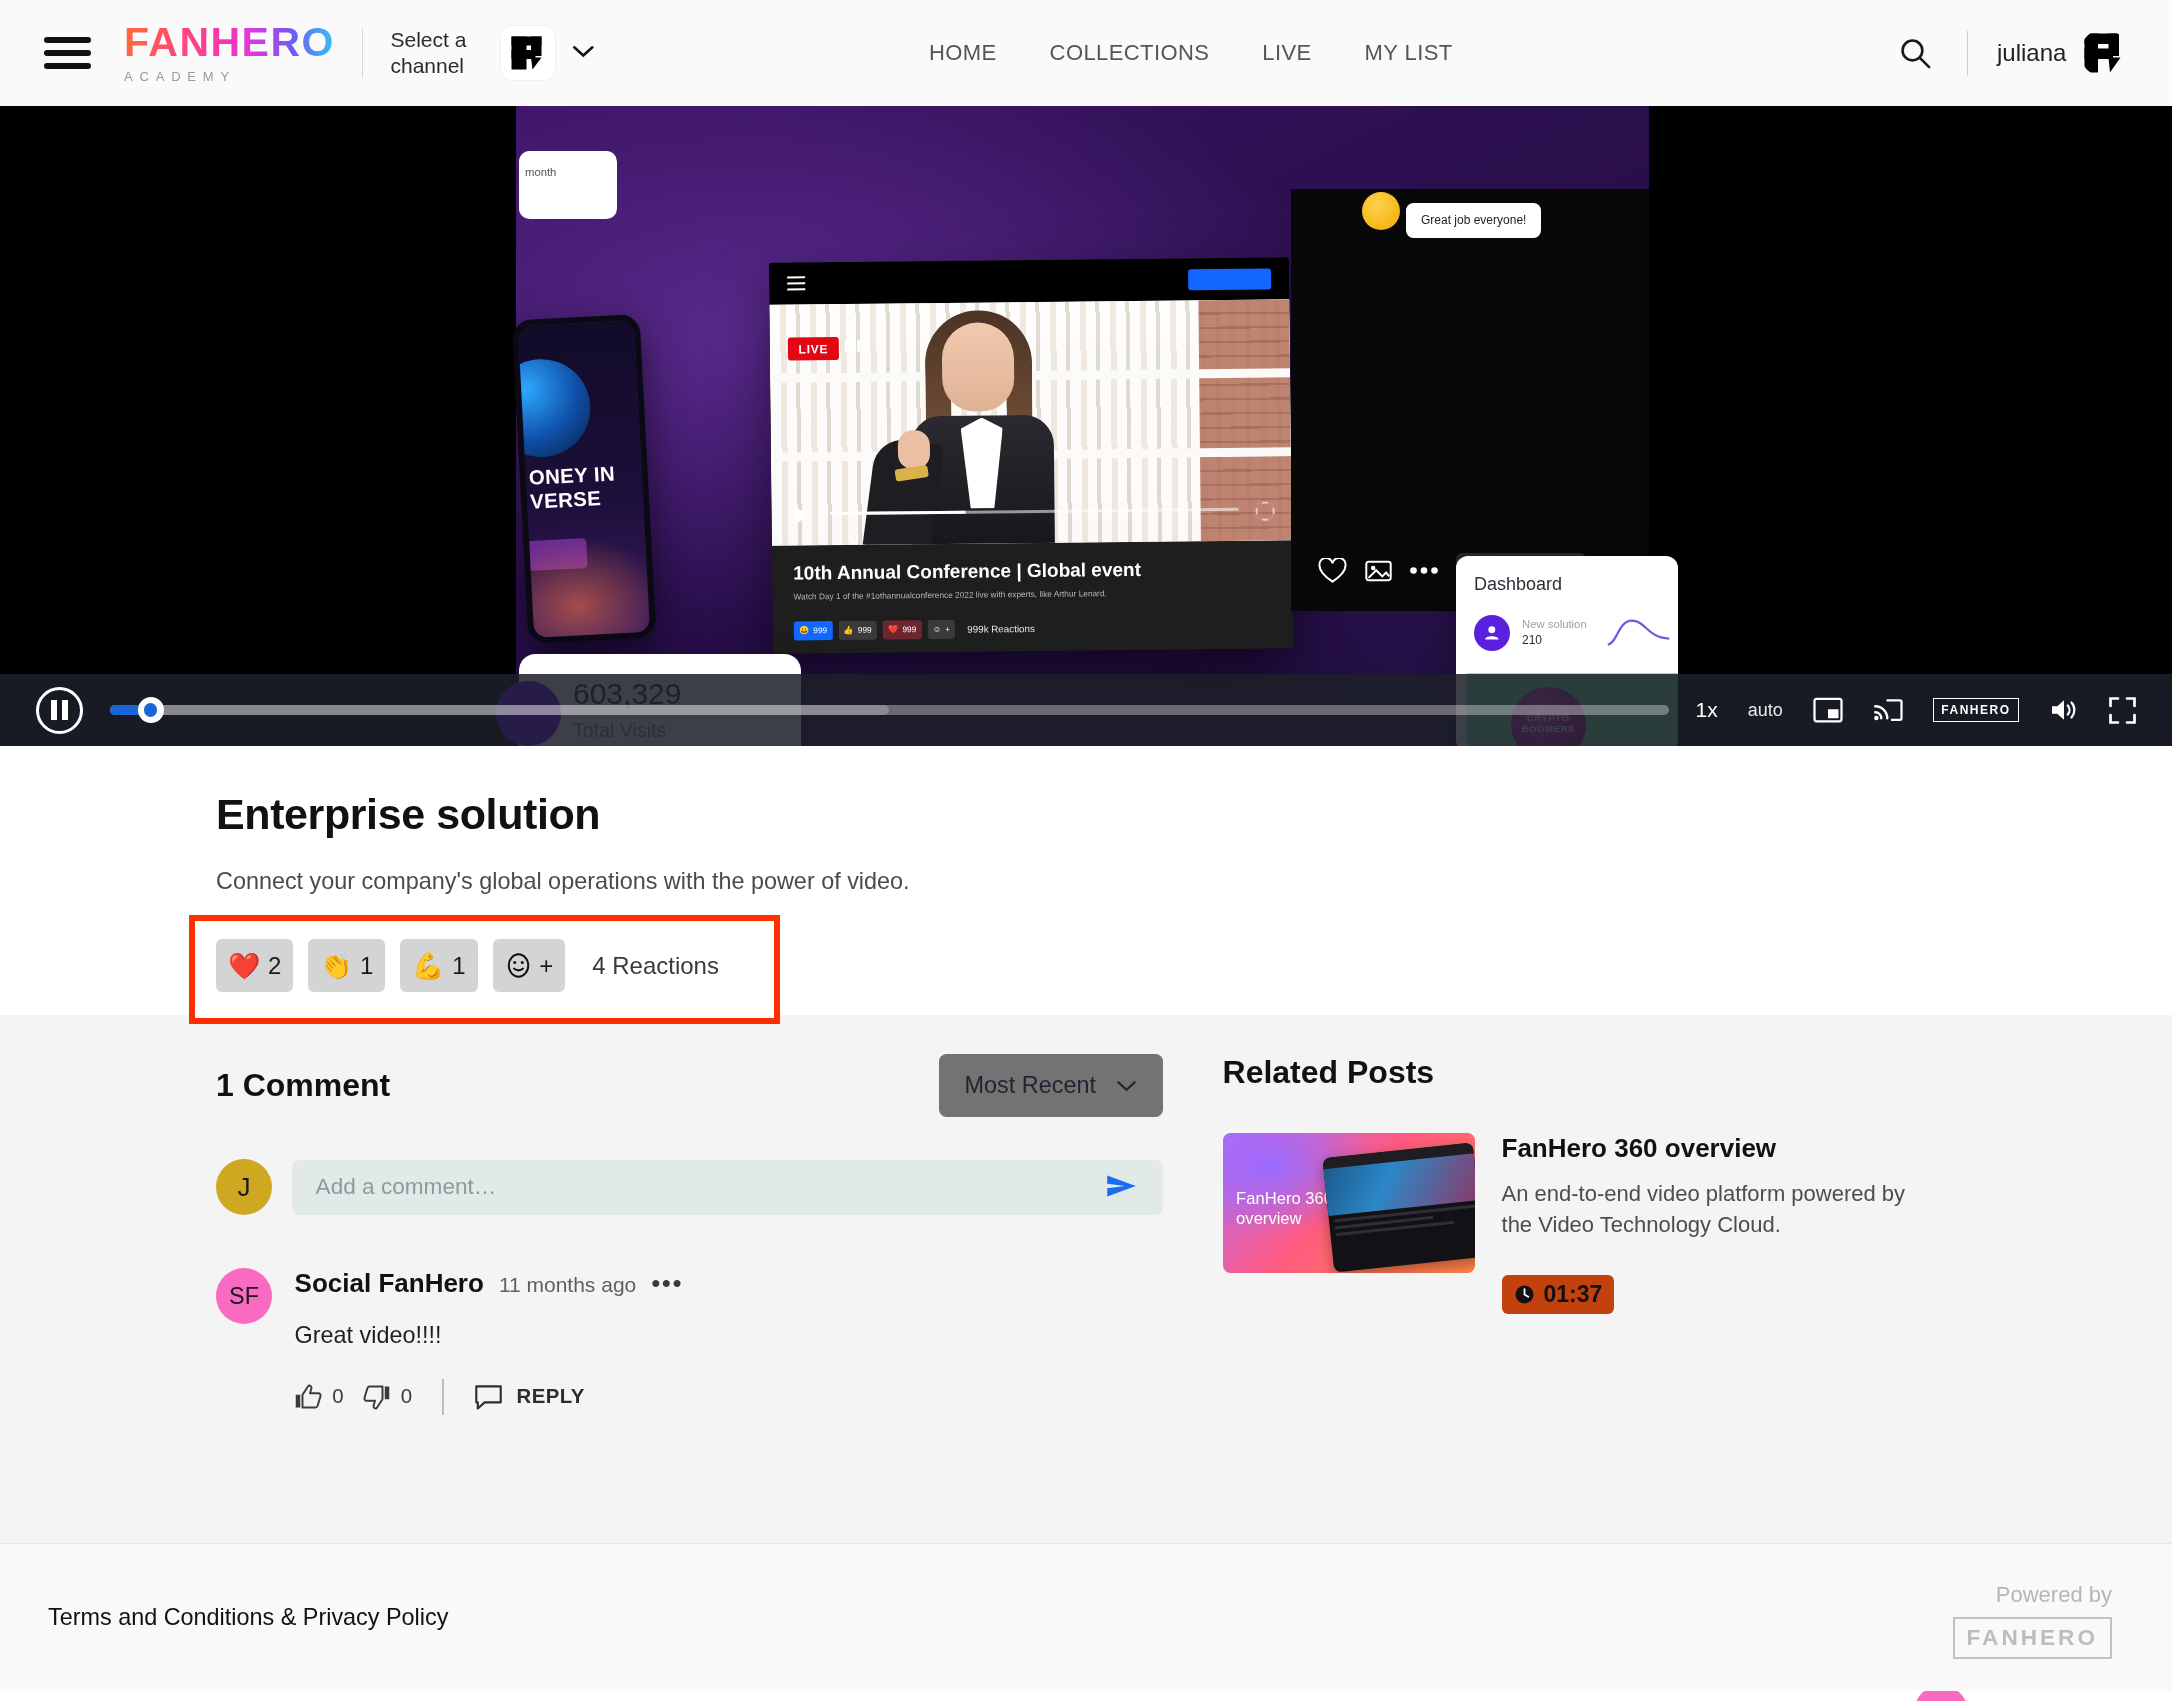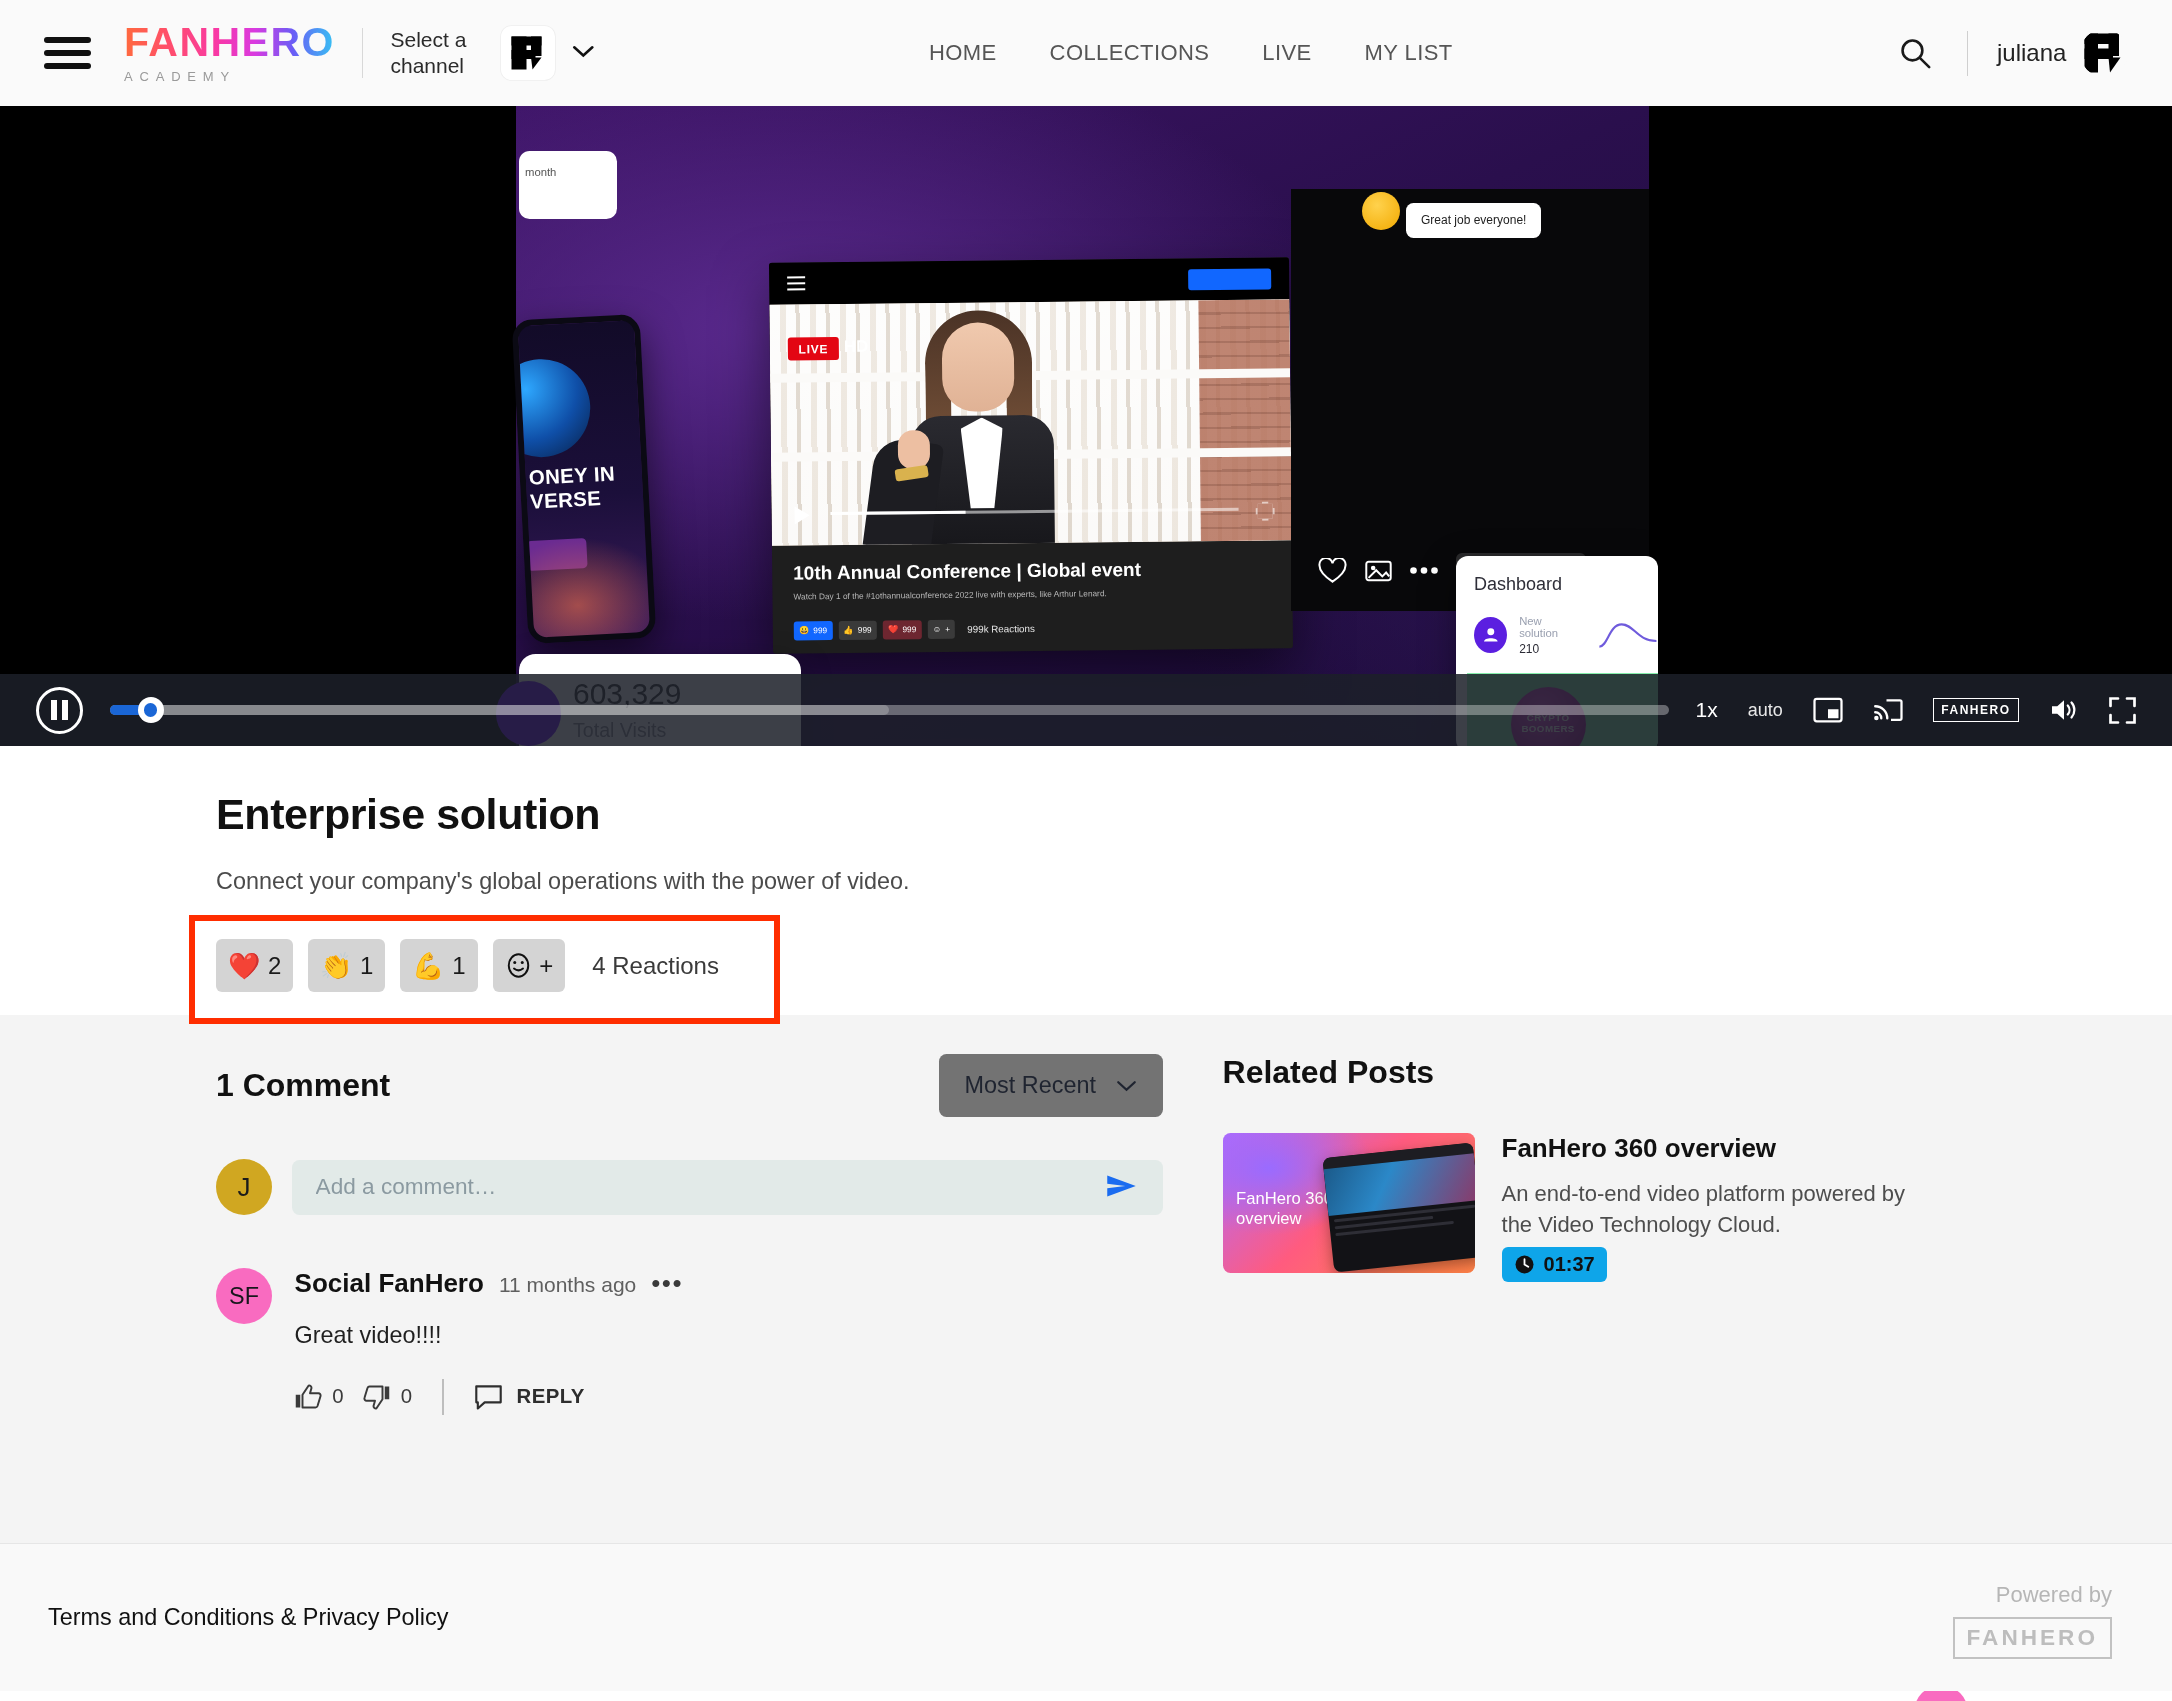--- a/index.html
+++ b/index.html
@@ -146,21 +146,21 @@
   
   .chat-panel {
     position:absolute; left: 1291px; top: 83px; width: 358px; height: 422px; background:#08080a;
   }
   .chat-bubble { position:absolute; left: 115px; top: 13.6px; background:#fff; border-radius: 7.5px; padding: 10.6px 15px; font-size: 12px; color:#222; }
   .chat-avatar { position:absolute; left: 71px; top: 3px; width: 38px; height: 38px; border-radius:50%; background: radial-gradient(circle at 40% 35%, #ffd24d, #f2a900); }
   .chat-actions { position:absolute; left: 27px; bottom: 22.6px; display:flex; align-items:center; gap: 16.6px; }
   .chat-input { height: 35px; width: 130px; background: rgba(255,255,255,.14); border-radius: 6px; display:flex; align-items:center; padding: 0 10.6px; color:#cfcfcf; font-size: 12px; }
 
   .dash-card {
-    position:absolute; left: 1456px; top: 450px; width: 202px; height: 196px; background:#fff; border-radius: 12px;
+    position:absolute; left: 1456px; top: 450px; width: 222px; height: 196px; background:#fff; border-radius: 12px;
     box-shadow: 0 12px 36px rgba(0,0,0,.4); overflow:hidden;
   }
   .dash-title { font-size: 18px; color:#2e2e38; margin: 18px 0 0 18px; }
   .dash-row { display:flex; align-items:center; gap: 12px; margin: 19.6px 0 0 18px; }
   .dash-icon { width: 36px; height: 36px; border-radius:50%; background:#5b1fe0; display:flex; align-items:center; justify-content:center; }
   .dash-lbl { font-size: 11.3px; color:#9aa0b0; }
   .dash-val { font-size: 12px; color:#2b2b35; margin-top: 3px; }
   .dash-spark { margin-left: 7.5px; }
   .dash-bottom { position:absolute; left: 10.6px; right: 0; top: 117px; bottom:0; background:#86efac; }
   .crypto-circle { position:absolute; left: 44px; top: 13.6px; width: 75px; height: 75px; border-radius:50%;
@@ -251,21 +251,21 @@
   .rel-thumb-txt { position:absolute; left: 13.6px; top: 56px; color:#fff; font-size: 16.6px; line-height:1.22; font-weight:500; }
   .rel-tablet { position:absolute; right: -4.5px; top: 16.6px; width: 151px; height: 115px; background:#121216; border-radius: 7.5px; transform: rotate(-6deg); overflow:hidden; box-shadow: 0 4.5px 13.6px rgba(0,0,0,.35);}
   .rt-bar { height: 10.6px; background:#1d1d22; }
   .rt-img { height: 47px; background: linear-gradient(120deg,#1b5a8a 0%, #2b88c8 40%, #8a3a6a 100%); }
   .rt-lines { padding: 4.5px; }
   .rt-lines i { display:block; height: 3px; background:#2e2e36; margin-bottom: 3.8px; border-radius:1.5px; }
   .rt-lines i:nth-child(2){ width: 70%; }
   .rt-lines i:nth-child(3){ width: 84%; }
   .rel-title { font-size: 26px; font-weight: 700; color:#111; }
   .rel-desc { font-size: 22px; color:#4d4d4d; line-height: 1.45; margin-top: 13.6px; max-width: 407px; }
-  .rel-dur { display:inline-flex; align-items:center; gap: 9px; background:#0ea5e9; border-radius: 6px; padding: 6px 12px; margin-top: 6px; font-size: 20px; font-weight: 700; color:#111; }
+  .rel-dur { display:inline-flex; align-items:center; gap: 9px; background:#c2410c; border-radius: 6px; padding: 6px 12px; margin-top: 34px; font-size: 23px; font-weight: 700; color:#111; }
 
   
   .footer { background:#f9f9f9; border-top: 1.5px solid #e6e6e6; height: 148px; position:relative; display:flex; align-items:center; padding: 0 48px; }
   .footer-link { font-size: 23.4px; color:#111; text-decoration:none; }
   .powered { position:absolute; right: 60px; top: 38px; text-align:right; }
   .powered-txt { font-size: 22px; color:#b6b6b6; }
   .powered-box { margin-top: 9px; border: 2.3px solid #c2c2c2; padding: 6px 12px; display:inline-block; }
   .powered-box span { font-size: 22.6px; letter-spacing: 3px; color:#bdbdbd; font-weight:600; }
 </style>
 </head>

